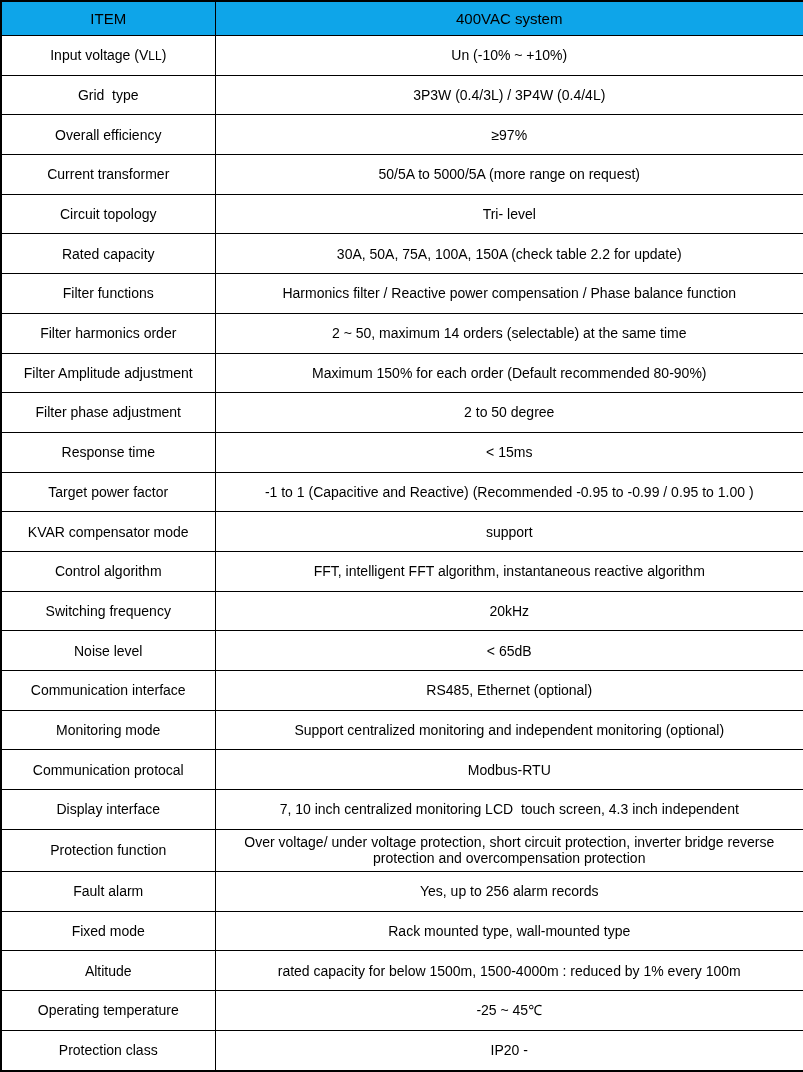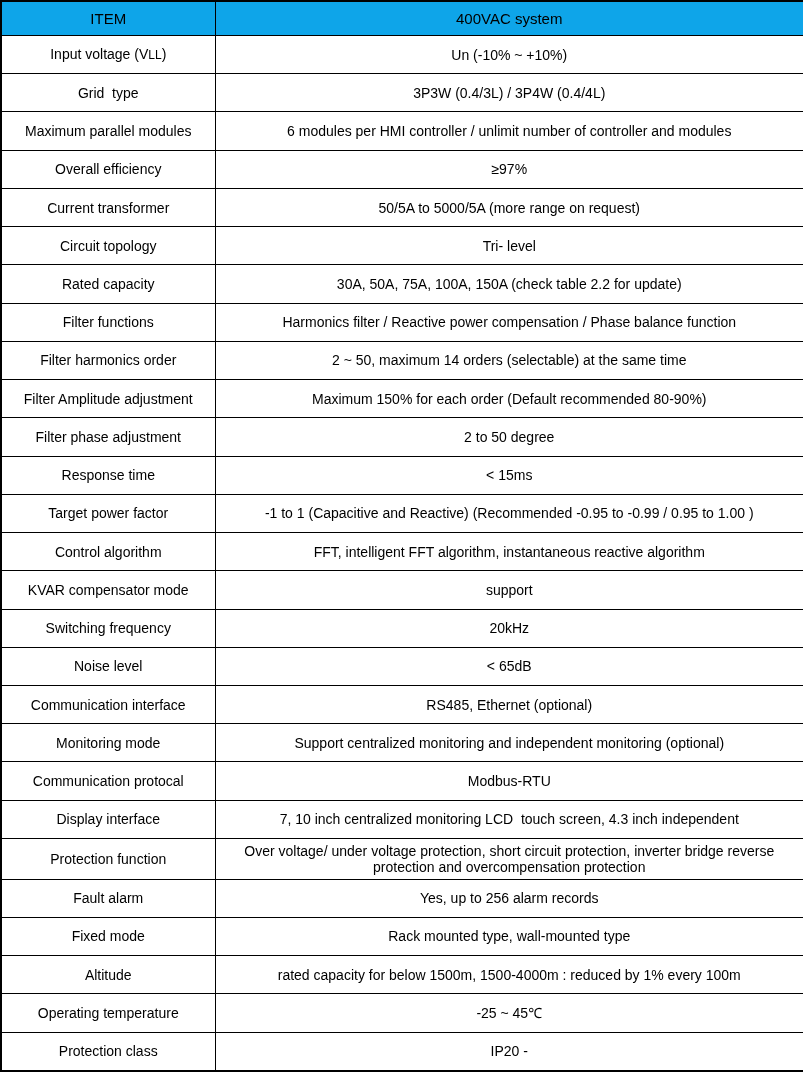--- a/index.html
+++ b/index.html
@@ -65,24 +65,20 @@
   <tbody id="table-body">
       <tr>
         <td><span>Input voltage (V</span><span class="small-caps">LL</span><span>)</span></td>
         <td>Un (-10% ~ +10%)</td>
       </tr>
       <tr>
         <td>Grid  type</td>
         <td>3P3W (0.4/3L) / 3P4W (0.4/4L)</td>
       </tr>
       <tr>
-        <td>Maximum parallel modules</td>
-        <td>6 modules per HMI controller / unlimit number of controller and modules</td>
-      </tr>
-      <tr>
         <td>Overall efficiency</td>
         <td>≥97%</td>
       </tr>
       <tr>
         <td>Current transformer</td>
         <td>50/5A to 5000/5A (more range on request)</td>
       </tr>
       <tr>
         <td>Circuit topology</td>
         <td>Tri- level</td>
@@ -109,26 +105,26 @@
       </tr>
       <tr>
         <td>Response time</td>
         <td>&lt; 15ms</td>
       </tr>
       <tr>
         <td>Target power factor</td>
         <td>-1 to 1 (Capacitive and Reactive) (Recommended -0.95 to -0.99 / 0.95 to 1.00 )</td>
       </tr>
       <tr>
+        <td>KVAR compensator mode</td>
+        <td>support</td>
+      </tr>
+      <tr>
         <td>Control algorithm</td>
         <td>FFT, intelligent FFT algorithm, instantaneous reactive algorithm</td>
-      </tr>
-      <tr>
-        <td>KVAR compensator mode</td>
-        <td>support</td>
       </tr>
       <tr>
         <td>Switching frequency</td>
         <td>20kHz</td>
       </tr>
       <tr>
         <td>Noise level</td>
         <td>&lt; 65dB</td>
       </tr>
       <tr>

